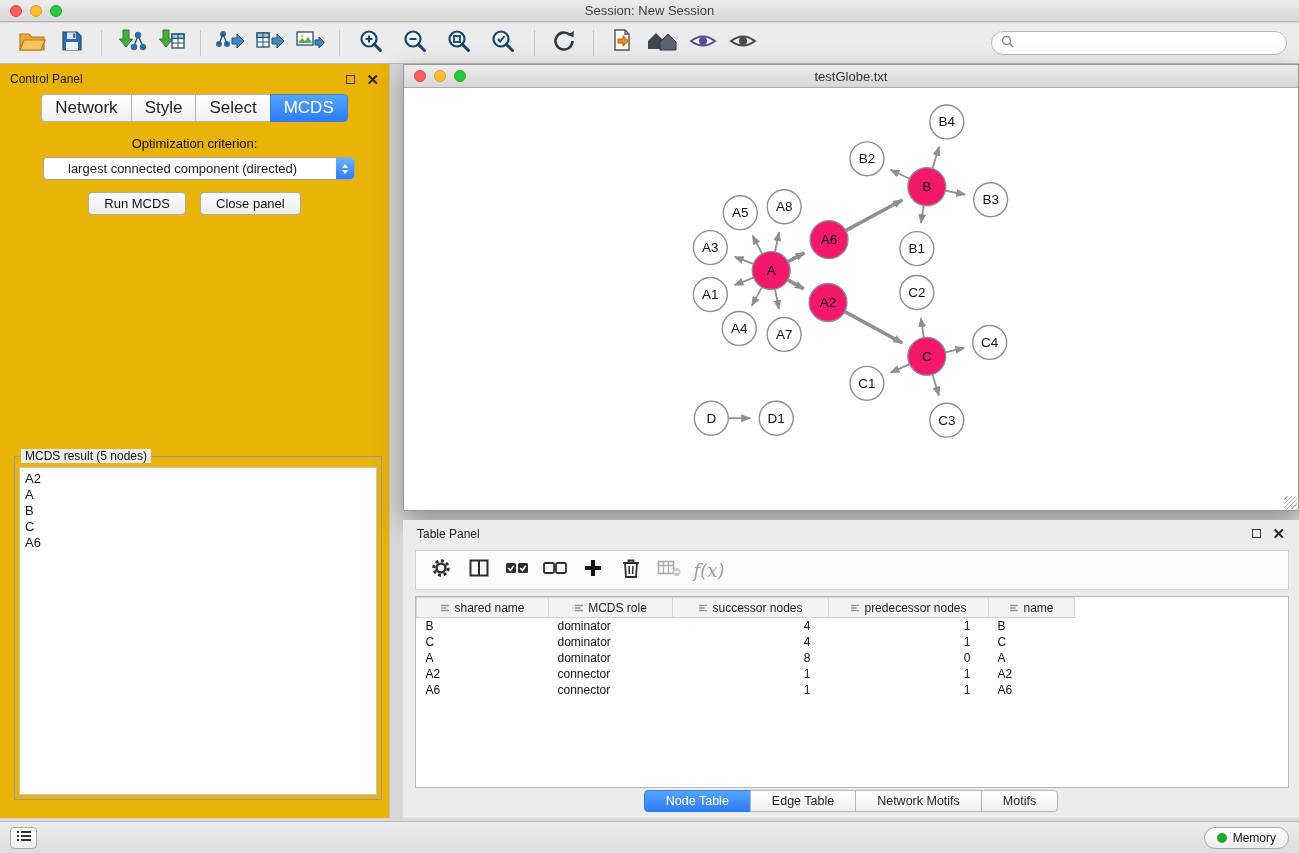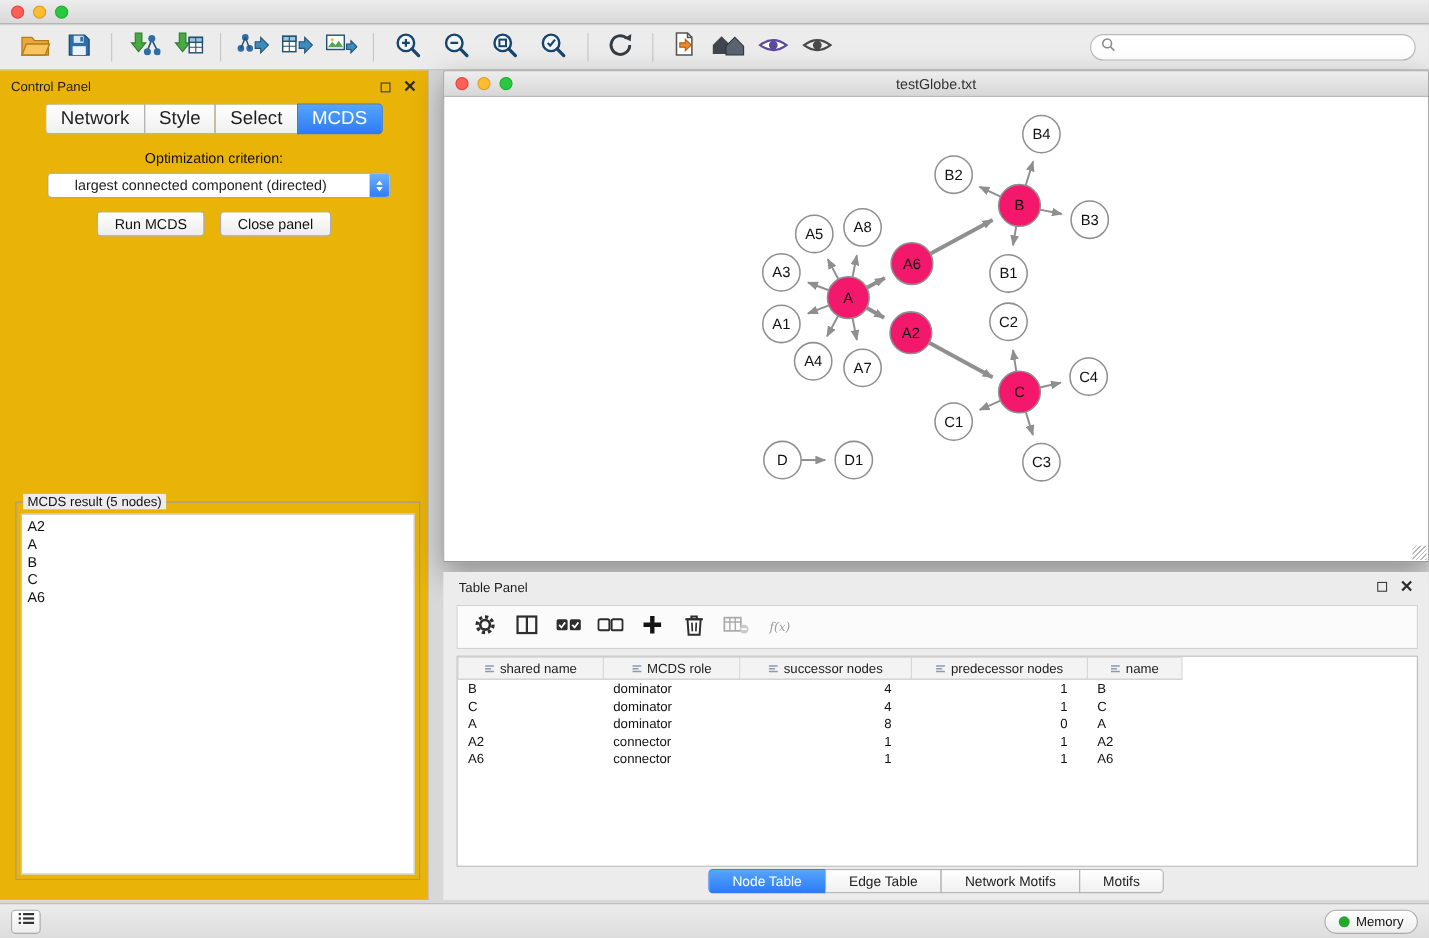--- a/index.html
+++ b/index.html
@@ -94,21 +94,21 @@
     background:repeating-linear-gradient(135deg, transparent, transparent 2px, #b8b8b8 2px, #b8b8b8 3px);
   }
   
   .table-panel { position:absolute; left:403px; top:520px; width:896px; height:298px; background:#ececec; }
   .tp-header { height:27px; display:flex; align-items:center; padding:0 14px; font-size:12px; color:#1d1d1d; }
   .tp-toolbar {
     position:absolute; left:12px; right:10px; top:30px; height:40px;
     background:#fbfbfb; border:1px solid #d2d2d2; display:flex; align-items:center; padding:0 8px; gap:4px;
   }
   .tp-toolbar .icon-btn { width:34px; height:32px; }
-  .fx { font-family:"DejaVu Serif", serif; font-style:italic; font-size:11px; color:#9b9b9b; padding-left:4px; }
+  .fx { font-family:"DejaVu Serif", serif; font-style:italic; font-size:18px; color:#9b9b9b; padding-left:4px; }
   .table-wrap {
     position:absolute; left:12px; right:10px; top:76px; height:192px;
     background:#fff; border:1px solid #b9b9b9; overflow:hidden;
   }
   table.tbl { border-collapse:collapse; table-layout:fixed; width:658px; font-size:12px; }
   table.tbl col.c0 { width:132px; } table.tbl col.c1 { width:124px; }
   table.tbl col.c2 { width:156px; } table.tbl col.c3 { width:160px; }
   table.tbl col.c4 { width:86px; }
   table.tbl th {
     background:#f3f3f3; border:1px solid #d4d4d4; height:20px; font-weight:normal;
@@ -138,20 +138,21 @@
 </style>
 </head>
 <body>
 
 <div class="titlebar">
   <div class="lights">
     <span class="light red"></span>
     <span class="light yellow"></span>
     <span class="light green"></span>
   </div>
+  <div class="titlebar-title">Session: New Session</div>
 </div>
 
 <div class="toolbar">
   <div class="icon-btn">
     <span><svg width="28" height="24" viewBox="0 0 28 24">
           <path d="M2 5h9l2.5 3H26v13H2z" fill="#E9A83C" stroke="#B47B16" stroke-width="1.2"></path>
           <path d="M2 21l4-10h21l-4 10z" fill="#F7C45E" stroke="#B47B16" stroke-width="1.2"></path>
         </svg></span>
   </div>
   <div class="icon-btn">

